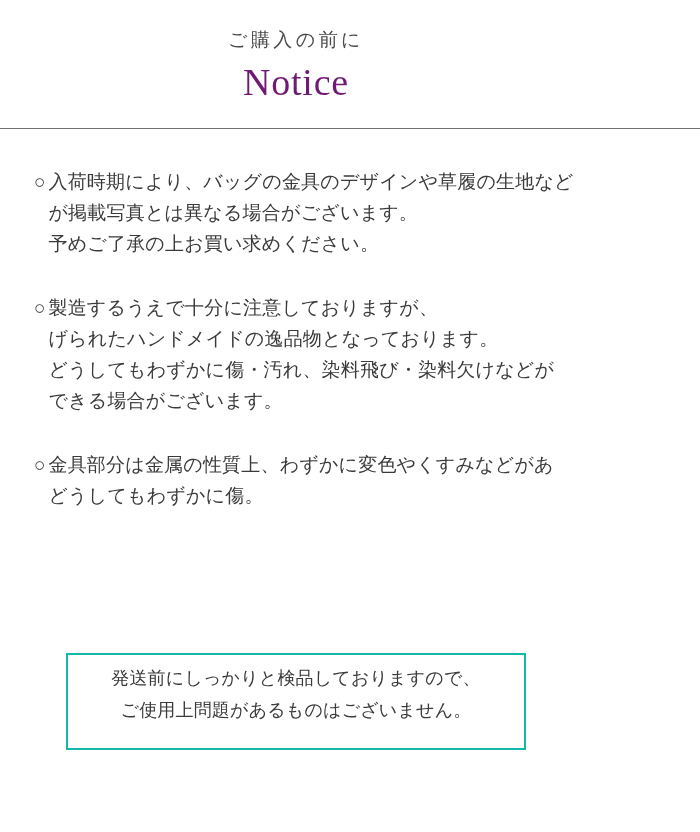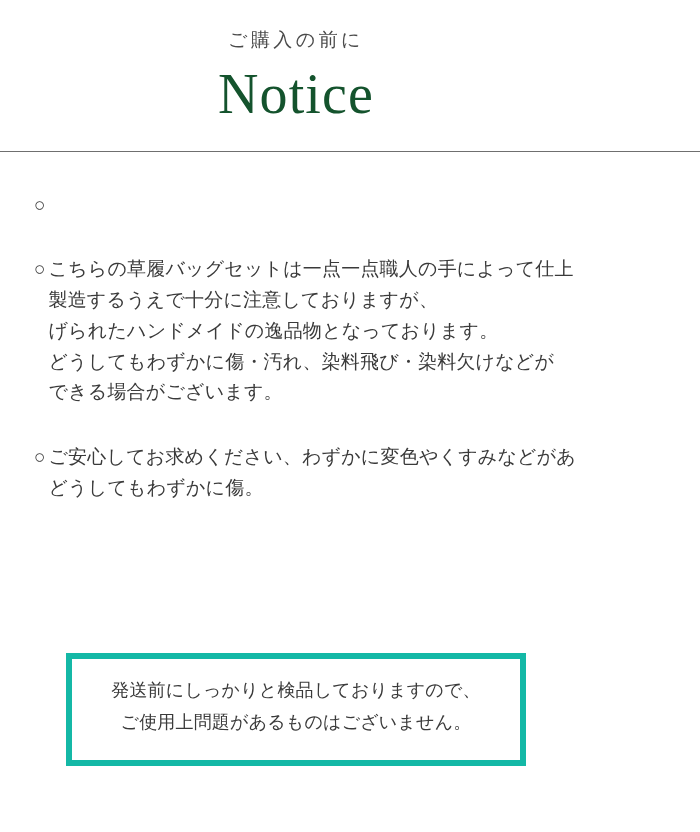--- a/index.html
+++ b/index.html
@@ -27,23 +27,23 @@
     text-align: center;
   }
   .header-ja {
     font-size: 19px;
     letter-spacing: 0.18em;
     color: #4a4a4a;
     line-height: 1.5;
   }
   .header-en {
     font-family: "Liberation Serif", "DejaVu Serif", serif;
-    font-size: 56px;
+    font-size: 38px;
     letter-spacing: 0.02em;
-    color: #14532d;
+    color: #701a75;
     line-height: 1.25;
     margin-top: 4px;
     font-weight: 400;
   }
   .rule {
     margin: 22px 0 0 0;
     border: 0;
     border-top: 1px solid #6f6f6f;
     width: 700px;
   }
@@ -82,22 +82,22 @@
     position: absolute;
     left: 0;
     right: 0;
     top: 653px;
     display: flex;
     justify-content: center;
   }
   .footer-box {
     width: 460px;
     box-sizing: border-box;
-    border: 6px solid #14b8a6;
-    padding: 16px 10px 22px 10px;
+    border: 2px solid #14b8a6;
+    padding: 8px 10px 22px 10px;
     text-align: center;
   }
   .footer-line {
     font-size: 18px;
     line-height: 1.75;
     color: #3a3a3a;
     letter-spacing: 0.01em;
   }
 </style>
 </head>
@@ -108,37 +108,41 @@
   <div class="header">
     <div class="header-ja">ご購入の前に</div>
     <div class="header-en">Notice</div>
   </div>
   <hr class="rule">
 
   <div class="notes">
 
     <div class="note">
       <span class="bullet">○</span>
+      <div class="note-body">
+        <div class="note-line">入荷時期により、バッグの金具のデザインや草履の生地など</div>
+        <div class="note-line">が掲載写真とは異なる場合がございます。</div>
+        <div class="note-line">予めご了承の上お買い求めください。</div>
+      </div>
     </div>
 
     <div class="note">
       <span class="bullet">○</span>
       <div class="note-body">
-        <div class="note-line">こちらの草履バッグセットは一点一点職人の手によって仕上</div>
         <div class="note-line">製造するうえで十分に注意しておりますが、</div>
         <div class="note-line">げられたハンドメイドの逸品物となっております。</div>
         <div class="note-line">どうしてもわずかに傷・汚れ、染料飛び・染料欠けなどが</div>
         <div class="note-line">できる場合がございます。</div>
       </div>
     </div>
 
     <div class="note">
       <span class="bullet">○</span>
       <div class="note-body">
-        <div class="note-line">ご安心してお求めください、わずかに変色やくすみなどがあ</div>
+        <div class="note-line">金具部分は金属の性質上、わずかに変色やくすみなどがあ</div>
         <div class="note-line">どうしてもわずかに傷。</div>
       </div>
     </div>
 
   </div>
 
   <div class="footer-box-wrap">
     <div class="footer-box">
       <div class="footer-line">発送前にしっかりと検品しておりますので、</div>
       <div class="footer-line">ご使用上問題があるものはございません。</div>

